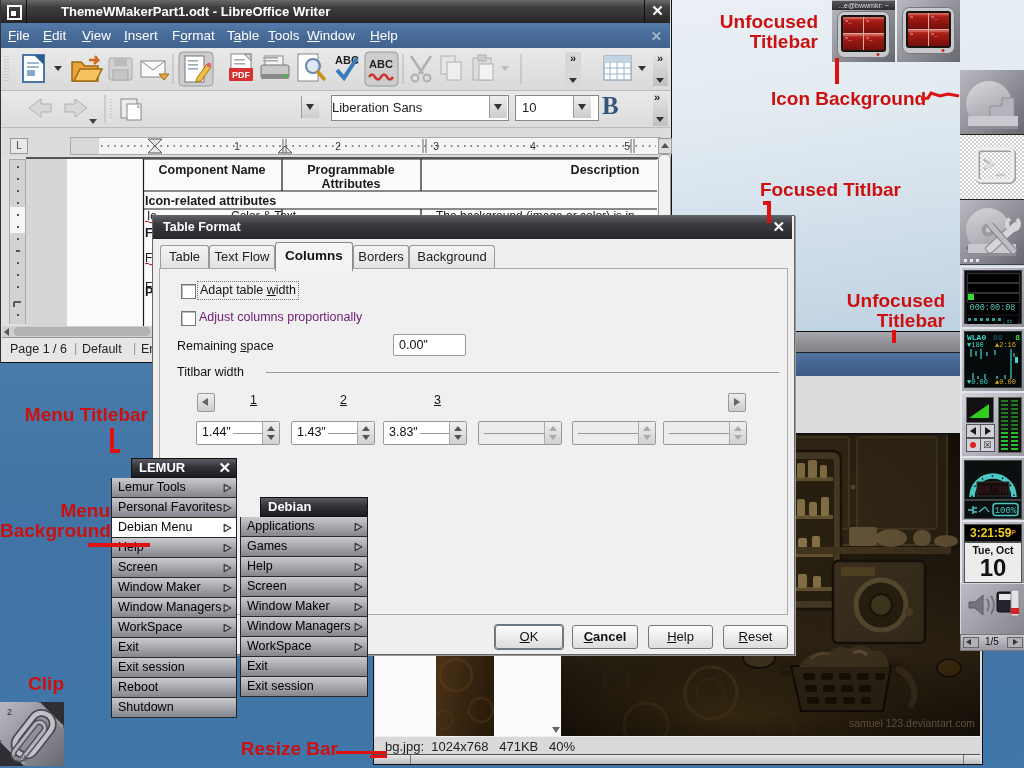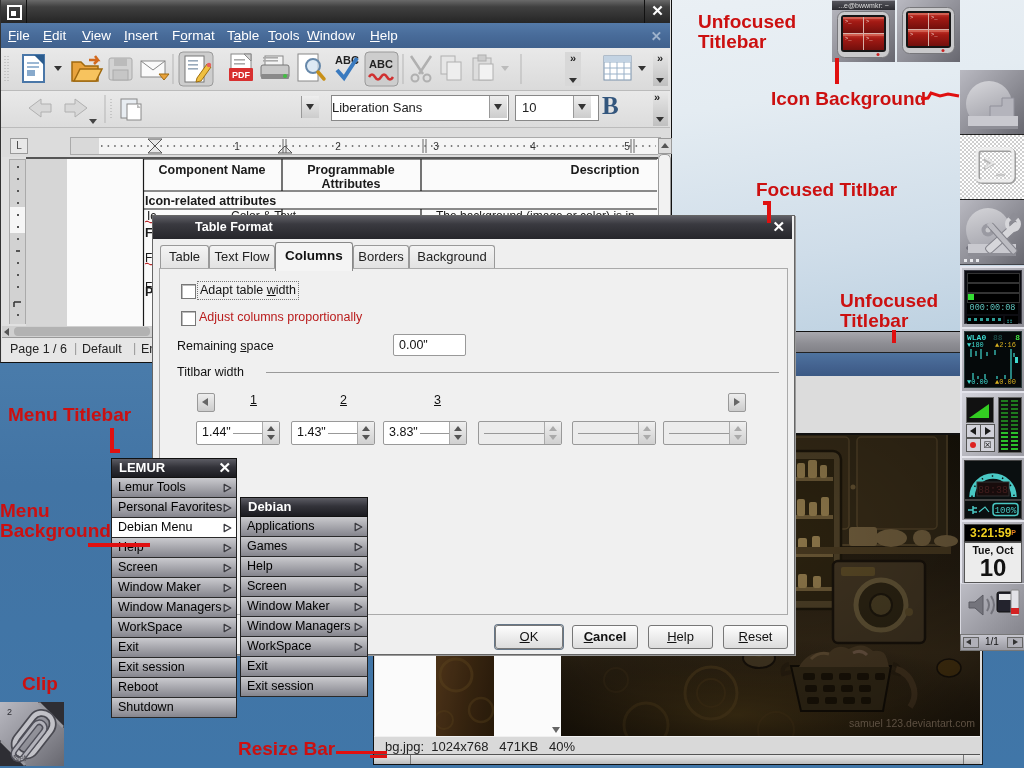--- a/index.html
+++ b/index.html
@@ -44,31 +44,31 @@
 .spin .ln{position:absolute;top:11px;height:1px;background:#999;}
 .spin .sb{position:absolute;right:0;top:0;width:16px;height:22px;background:linear-gradient(180deg,#f0f0f0,#d0d0d0);border-left:1px solid #aaa;}
 .spin .sb u{position:absolute;left:4px;top:4px;width:0;height:0;border-left:4px solid transparent;border-right:4px solid transparent;border-bottom:5px solid #555;}
 .spin .sb d{position:absolute;left:4px;bottom:4px;width:0;height:0;border-left:4px solid transparent;border-right:4px solid transparent;border-top:5px solid #555;}
 .spin.dis .sb u{border-bottom-color:#aaa;}
 .spin.dis .sb d{border-top-color:#aaa;}
 .dbtn{top:409px;height:22px;background:linear-gradient(180deg,#fdfdfd,#dcdcdc);border:1px solid #777;border-radius:3px;font-size:13px;color:#111;text-align:center;line-height:22px;}
 
 #menu1{left:111px;top:458px;width:126px;z-index:40;}
 #menu2{left:240px;top:497px;width:128px;z-index:40;}
-.mtitle{height:18px;background:linear-gradient(180deg,#5c5c64 0%,#33333a 45%,#1b1b20 100%);border:1px solid #111;color:#fff;font-weight:bold;font-size:13px;line-height:18px;padding-left:7px;position:relative;}
+.mtitle{height:18px;background:linear-gradient(180deg,#5c5c64 0%,#33333a 45%,#1b1b20 100%);border:1px solid #111;color:#fff;font-weight:bold;font-size:13px;line-height:18px;padding-left:7px;position:relative;margin-left:20px;}
 .mitem{height:19px;background:linear-gradient(180deg,#cacace 0%,#a7a7ad 50%,#85858d 100%);border-left:1px solid #222;border-right:1px solid #222;border-bottom:1px solid #2a2a2a;color:#000;font-size:12.5px;line-height:19px;padding-left:6px;position:relative;}
 .mitem.sel{background:#ffffff;}
 .mitem svg.arr{position:absolute;right:4px;top:5px;}
 
 .tile{background:linear-gradient(135deg,#b9b9c1 0%,#8e8e96 55%,#67676f 100%);}
 .wframe{border-style:solid;border-width:2px;border-color:#e4e4ec #5e5e66 #5e5e66 #e4e4ec;background:linear-gradient(135deg,#c6c6ce,#8e8e96);}
 
 #clip{left:0px;top:702px;width:64px;height:64px;z-index:50;}
 
-.red{color:#cc1010;font-weight:bold;z-index:90;font-size:19px;line-height:20px;text-align:left;}
+.red{color:#cc1010;font-weight:bold;z-index:90;font-size:19px;line-height:20px;text-align:right;}
 .redline{background:#e01010;z-index:90;}
 </style>
 </head>
 <body>
 <div id="scr">
 <svg id="desk" class="abs" width="1024" height="768" viewBox="0 0 1024 768">
   <defs>
     <linearGradient id="sky" x1="0.1" y1="0" x2="0.3" y2="1">
       <stop offset="0" stop-color="#eef2f6"></stop>
           <stop offset="0.25" stop-color="#e4ecf2"></stop>
@@ -88,20 +88,21 @@
   <path d="M0,332 C250,354 520,376 760,350 C880,338 970,332 1024,330" fill="none" stroke="#aac4da" stroke-width="2.5" opacity="0.45"></path>
 </svg>
 
 <div id="lo" class="abs">
   <div id="lo-title" class="abs">
     <div class="btn">
           <div class="sq">
             <i></i>
           </div>
         </div>
+    <div class="txt">ThemeWMakerPart1.odt - LibreOffice Writer</div>
     <div class="close">✕</div>
   </div>
   <div id="lo-menu" class="abs">
     <span style="left:7px"><u>F</u>ile</span>
     <span style="left:42px"><u>E</u>dit</span>
     <span style="left:81px"><u>V</u>iew</span>
     <span style="left:123px"><u>I</u>nsert</span>
     <span style="left:171px">F<u>o</u>rmat</span>
     <span style="left:226px">T<u>a</u>ble</span>
     <span style="left:267px"><u>T</u>ools</span>
@@ -490,36 +491,36 @@
   </div>
 
   <div class="abs" style="left:0;top:422px;width:606px;height:9px;background:linear-gradient(180deg,#e8e8e8,#bcbcbc);border-top:1px solid #555;">
     <span style="position:absolute;left:36px;top:0;width:1px;height:9px;background:#777;"></span>
     <span style="position:absolute;right:16px;top:0;width:1px;height:9px;background:#777;"></span>
   </div>
 </div>
 
 <div id="dlg" class="abs">
   <div class="abs" style="left:0;top:0;width:639px;height:23px;background:linear-gradient(180deg,#5f5f66 0%,#3a3a40 35%,#26262b 100%);">
-    <span style="position:absolute;left:10px;top:4px;color:#fff;font-weight:bold;font-size:12.5px;margin-left:32px;">Table Format</span>
+    <span style="position:absolute;left:10px;top:4px;color:#fff;font-weight:bold;font-size:12.5px;">Table Format</span>
     <span style="position:absolute;right:7px;top:2px;color:#fff;font-weight:bold;font-size:15px;">✕</span>
   </div>
 
   <div class="abs" style="left:7px;top:29px;width:47px;height:22px;border:1px solid #999;border-bottom:none;border-radius:3px 3px 0 0;background:linear-gradient(180deg,#f4f4f4,#e2e2e2);font-size:13px;color:#222;text-align:center;line-height:22px;">Table</div>
   <div class="abs" style="left:56px;top:29px;width:64px;height:22px;border:1px solid #999;border-bottom:none;border-radius:3px 3px 0 0;background:linear-gradient(180deg,#f4f4f4,#e2e2e2);font-size:13px;color:#222;text-align:center;line-height:22px;">Text Flow</div>
   <div class="abs" style="left:122px;top:26px;width:76px;height:28px;border:1px solid #888;border-bottom:none;border-radius:3px 3px 0 0;background:#f4f4f4;font-size:13.5px;font-weight:bold;color:#111;text-align:center;line-height:26px;z-index:3;">Columns</div>
   <div class="abs" style="left:200px;top:29px;width:54px;height:22px;border:1px solid #999;border-bottom:none;border-radius:3px 3px 0 0;background:linear-gradient(180deg,#f4f4f4,#e2e2e2);font-size:13px;color:#222;text-align:center;line-height:22px;">Borders</div>
   <div class="abs" style="left:256px;top:29px;width:84px;height:22px;border:1px solid #999;border-bottom:none;border-radius:3px 3px 0 0;background:linear-gradient(180deg,#f4f4f4,#e2e2e2);font-size:13px;color:#222;text-align:center;line-height:22px;">Background</div>
 
   <div class="abs" style="left:6px;top:52px;width:627px;height:345px;border:1px solid #aaa;background:#f0f0f0;"></div>
 
   <div class="abs" style="left:28px;top:68px;width:13px;height:13px;background:#fff;border:1px solid #777;box-shadow:inset 1px 1px 0 #bbb;"></div>
   <div class="abs" style="left:44px;top:65px;height:17px;border:1px dotted #777;font-size:12.5px;color:#111;line-height:17px;padding:0 2px;">Adapt table <span style="text-decoration:underline">w</span>idth</div>
   <div class="abs" style="left:28px;top:95px;width:13px;height:13px;background:#fff;border:1px solid #777;box-shadow:inset 1px 1px 0 #bbb;"></div>
-  <div class="abs" style="left:46px;top:94px;font-size:12.5px;color:#b91c1c;">Adjust columns proportionally</div>
+  <div class="abs" style="left:46px;top:94px;font-size:12.5px;color:#701a75;">Adjust columns proportionally</div>
 
   <div class="abs" style="left:24px;top:123px;font-size:12.5px;color:#111;">Remaining <span style="text-decoration:underline">s</span>pace</div>
   <div class="abs" style="left:240px;top:118px;width:66px;height:20px;background:#fff;border:1px solid #999;border-radius:2px;font-size:12.5px;color:#111;line-height:20px;padding-left:5px;">0.00"</div>
 
   <div class="abs" style="left:24px;top:149px;font-size:12.5px;color:#111;background:#f0f0f0;z-index:2;padding-right:6px;">Titlbar width</div>
   <div class="abs" style="left:113px;top:156px;width:513px;height:1px;background:#9a9a9a;"></div>
 
   <div class="abs" style="left:44px;top:177px;width:16px;height:17px;background:linear-gradient(180deg,#eee,#ccc);border:1px solid #999;border-radius:2px;">
         <span style="position:absolute;left:4px;top:4px;width:0;height:0;border-top:4px solid transparent;border-bottom:4px solid transparent;border-right:6px solid #666;"></span>
       </div>
@@ -893,21 +894,21 @@
       <rect x="38" y="10" width="14" height="6" fill="#e8e8ea"></rect>
       <rect x="50" y="6" width="8" height="26" rx="1" fill="#e2e2e6" stroke="#888"></rect>
       <rect x="50" y="24" width="8" height="6" fill="#d42222"></rect>
     </svg>
   </div>
 
   <div class="abs" style="left:0;top:564px;width:64px;height:15px;background:linear-gradient(180deg,#c6c6ce,#9a9aa2);border:1px solid #777;">
     <span class="abs" style="left:2px;top:2px;width:14px;height:9px;background:#b0b0b8;border:1px solid #666;">
           <i style="position:absolute;left:2px;top:1px;width:0;height:0;border-top:3px solid transparent;border-bottom:3px solid transparent;border-right:5px solid #333;"></i>
         </span>
-    <span class="abs" style="left:24px;top:1px;font-size:10px;color:#111;">1/1</span>
+    <span class="abs" style="left:24px;top:1px;font-size:10px;color:#111;">1/5</span>
     <span class="abs" style="right:2px;top:2px;width:14px;height:9px;background:#b0b0b8;border:1px solid #666;">
           <i style="position:absolute;left:5px;top:1px;width:0;height:0;border-top:3px solid transparent;border-bottom:3px solid transparent;border-left:5px solid #333;"></i>
         </span>
   </div>
 </div>
 
 <div id="clip" class="abs tile">
   <svg width="64" height="64" viewBox="0 0 64 64">
     <path d="M38,0 L64,0 L64,26 Z" fill="#2e2e34"></path>
     <path d="M39,1 L63,25" stroke="#9a9aa0" stroke-width="2.5"></path>

